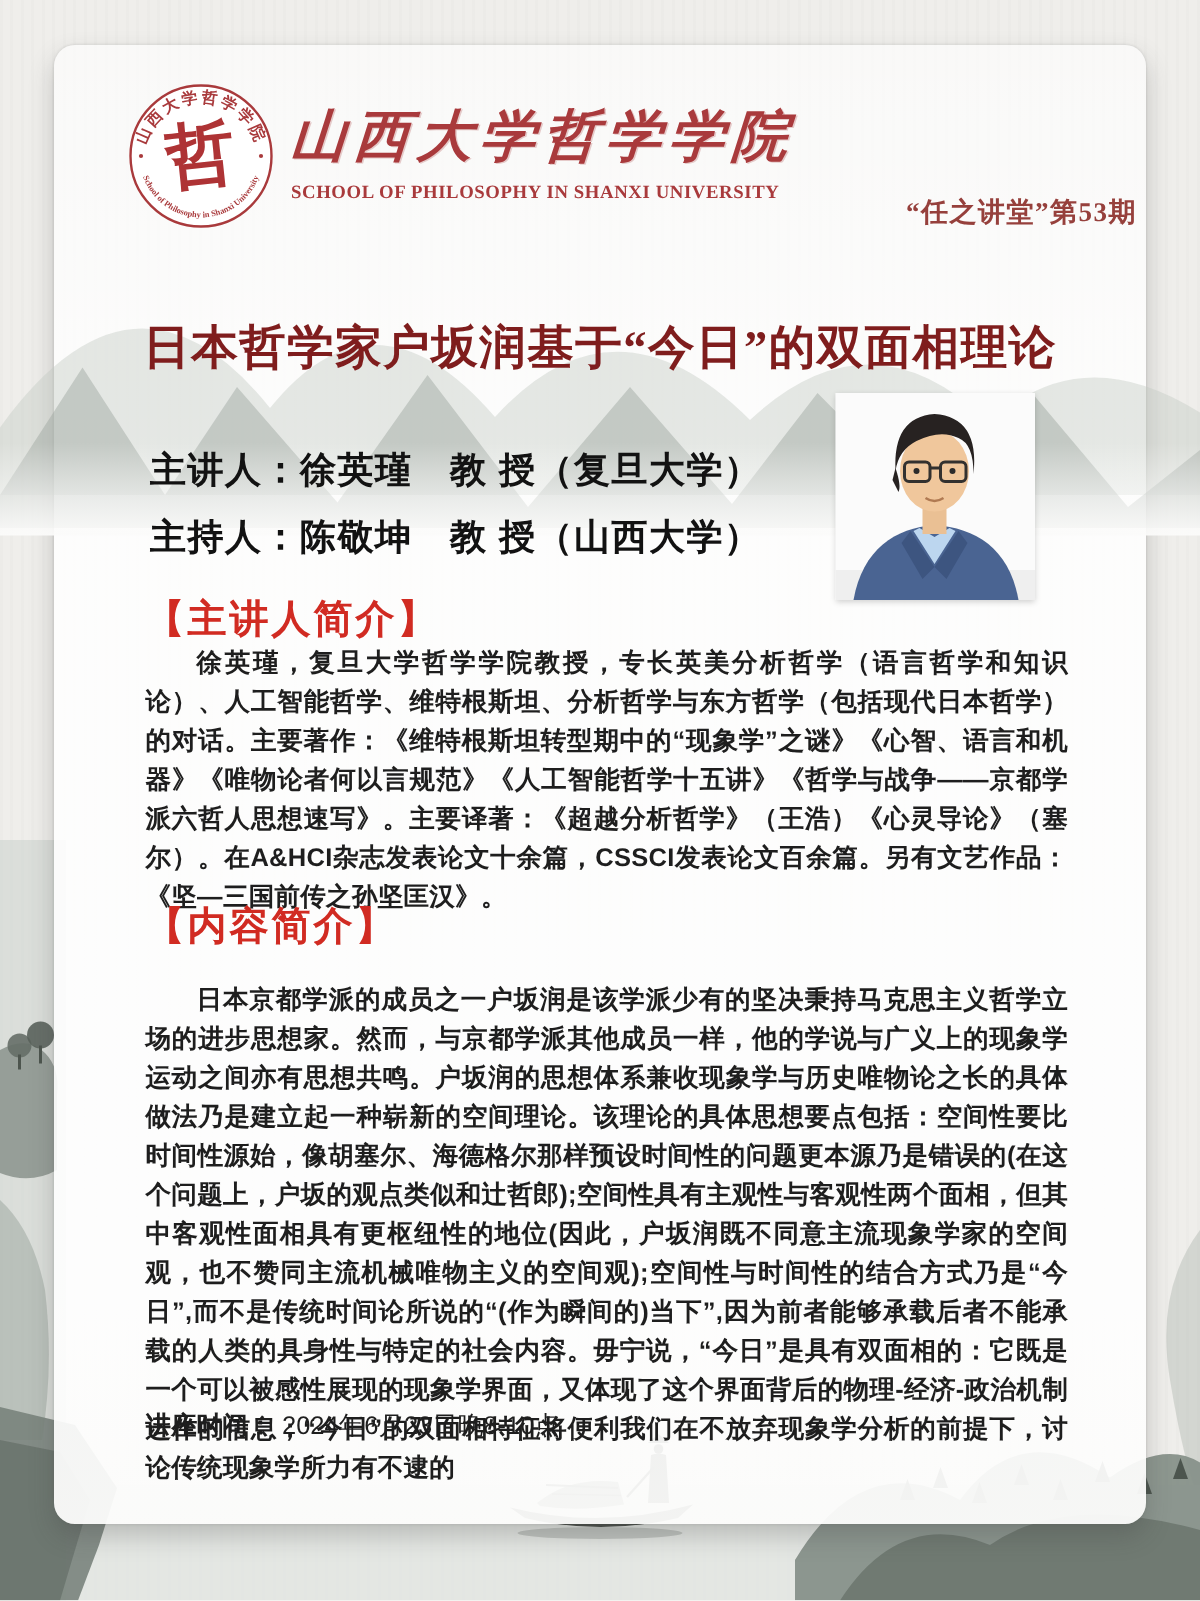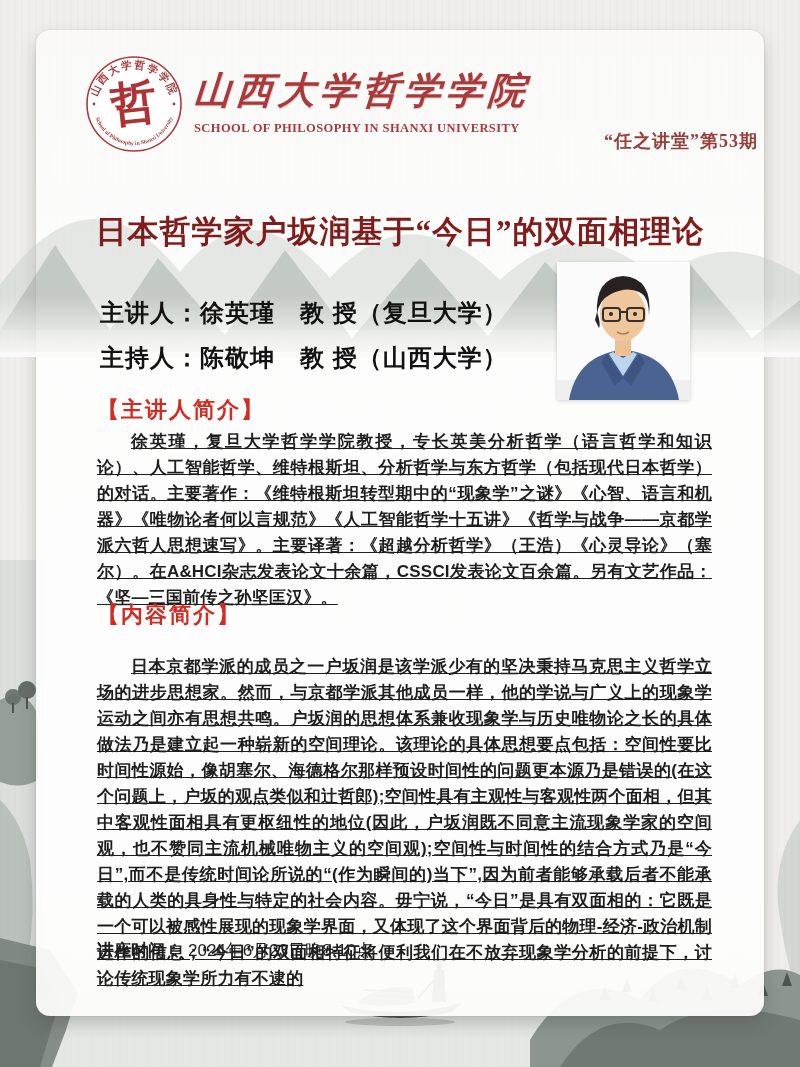--- a/index.html
+++ b/index.html
@@ -43,29 +43,28 @@
     font-family:"Liberation Serif", serif; font-weight:800; font-size:31px;
     color:#7f1d1d; letter-spacing:1px; white-space:nowrap;margin-top:24px;
   }
   .speaker-line{position:absolute; left:100px; font-size:24px; font-weight:700; color:#121212; letter-spacing:1px; white-space:nowrap;}
   .speaker-1{top:297px;} .speaker-2{top:342px;}
   .photo{
     position:absolute; left:557px; top:262px; width:133px; height:138px;
     background:#fcfcfc; box-shadow:0 1px 4px rgba(0,0,0,0.18); overflow:hidden;
   }
   .sec-heading{
-    position:absolute; left:97px; font-size:22px; font-weight:700;
+    position:absolute; left:97px; font-size:26px; font-weight:700;
     color:#d12b22; letter-spacing:2px; white-space:nowrap;
   }
   .bio-heading{top:395px;} .content-heading{top:600px;}
   .body-text{
     position:absolute; left:97px; width:615px; font-size:17px; line-height:26px;
     font-weight:600; color:#1e1e1e; text-align:justify; text-indent:2em;
     letter-spacing:0.2px;
-    text-decoration:underline;
   }
   .bio-text{top:429px;} .content-text{top:654px;}
   .footer{position:absolute; left:97px; top:936px; font-size:17px; line-height:30px; color:#1e1e1e;}
   .footer-row{white-space:nowrap;}
   .footer-label{font-weight:800;}
   .footer-value{font-weight:500; margin-left:6px;}
 </style>
 </head>
 <body>
 

